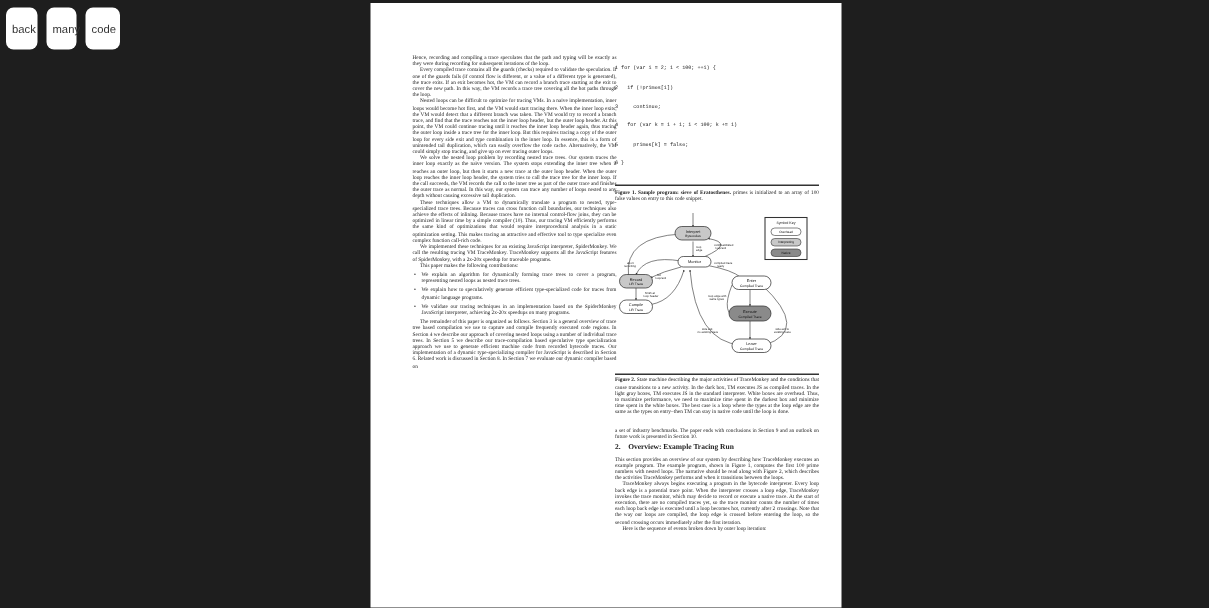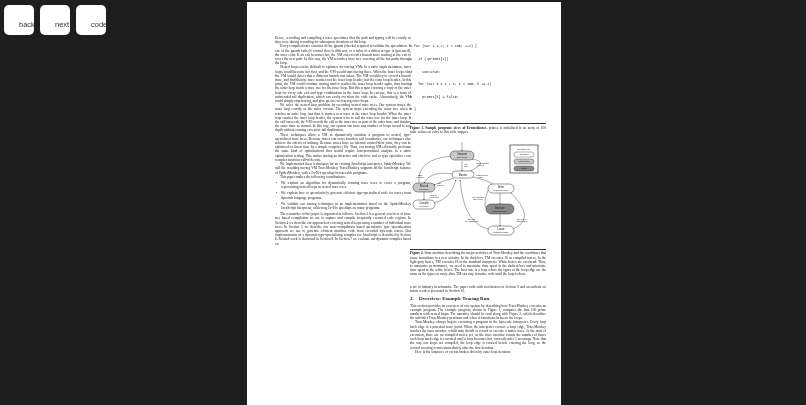--- a/index.html
+++ b/index.html
@@ -1,18 +1,18 @@
 <!DOCTYPE html>
 <html><head>
 <meta charset="utf-8">
 <style>
   html, body { margin:0; padding:0; }
   body { width:806px; height:405px; background:#1e1e1e; position:relative; overflow:hidden; font-family:"Liberation Serif", serif; }
   .nav { position:absolute; top:5px; left:4px; display:flex; gap:6px; }
-  .nav button { background:#fff; border:none; border-radius:5px; font-family:"Liberation Sans", sans-serif; font-size:7.5px; color:#333; padding:15px; height:28px; cursor:pointer; }
+  .nav button { background:#fff; border:none; border-radius:5px; font-family:"Liberation Sans", sans-serif; font-size:7.5px; color:#333; padding:4px; height:28px; cursor:pointer; }
   .nav .b-back { width:21px; } .nav .b-next { width:20px; } .nav .b-done { width:23px; }
   .page { position:absolute; left:247px; top:2px; width:314px; height:410px; background:#fff; }
   .col { position:absolute; top:34px; width:136px; font-size:3.55px; line-height:4.2px; color:#222; text-align:justify; }
   .col-left { left:28px; }
   .col-right { left:163px; }
   .col p { margin:0; }
   .col p.ind { text-indent:5px; }
   .bullets { margin:2px 0 2px 0; padding:0; list-style:none; }
   .bullets li { position:relative; padding-left:6px; margin-bottom:2px; }
   .bullets li::before { content:"•"; position:absolute; left:1px; top:0; }
@@ -22,21 +22,21 @@
   .figure2 { width:136px; height:106px; position:relative; margin-top:6px; }
   .figure2 svg { position:absolute; left:0; top:0; }
   .sec-title { font-weight:bold; font-size:5px; line-height:6px; margin:3px 0 1.5px 0; text-align:left; }
   .sec-title span.num { margin-right:5px; }
 </style>
 </head>
 <body>
 
 <div class="nav">
   <button class="b-back">back</button>
-  <button class="b-next">next</button>
+  <button class="b-next">many</button>
   <button class="b-done">code</button>
 </div>
 
 <div class="page">
 
   <div class="col col-left">
     <p>Hence, recording and compiling a trace speculates that the path and typing will be exactly as they were during recording for subsequent iterations of the loop.</p>
     <p class="ind">Every compiled trace contains all the guards (checks) required to validate the speculation. If one of the guards fails (if control flow is different, or a value of a different type is generated), the trace exits. If an exit becomes hot, the VM can record a branch trace starting at the exit to cover the new path. In this way, the VM records a trace tree covering all the hot paths through the loop.</p>
     <p class="ind">Nested loops can be difficult to optimize for tracing VMs. In a naïve implementation, inner loops would become hot first, and the VM would start tracing there. When the inner loop exits, the VM would detect that a different branch was taken. The VM would try to record a branch trace, and find that the trace reaches not the inner loop header, but the outer loop header. At this point, the VM could continue tracing until it reaches the inner loop header again, thus tracing the outer loop inside a trace tree for the inner loop. But this requires tracing a copy of the outer loop for every side exit and type combination in the inner loop. In essence, this is a form of unintended tail duplication, which can easily overflow the code cache. Alternatively, the VM could simply stop tracing, and give up on ever tracing outer loops.</p>
     <p class="ind">We solve the nested loop problem by recording nested trace trees. Our system traces the inner loop exactly as the naïve version. The system stops extending the inner tree when it reaches an outer loop, but then it starts a new trace at the outer loop header. When the outer loop reaches the inner loop header, the system tries to call the trace tree for the inner loop. If the call succeeds, the VM records the call to the inner tree as part of the outer trace and finishes the outer trace as normal. In this way, our system can trace any number of loops nested to any depth without causing excessive tail duplication.</p>

